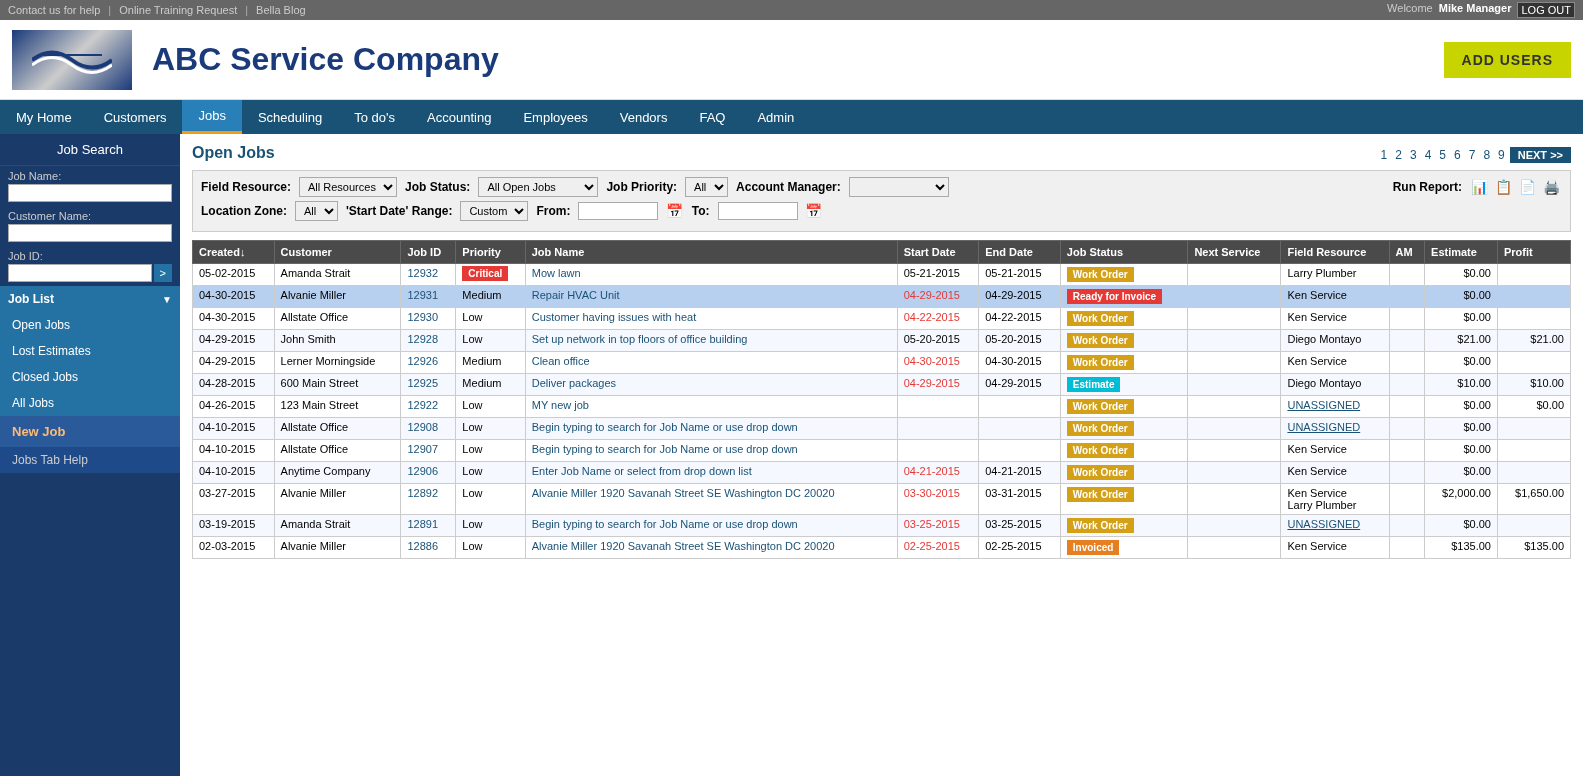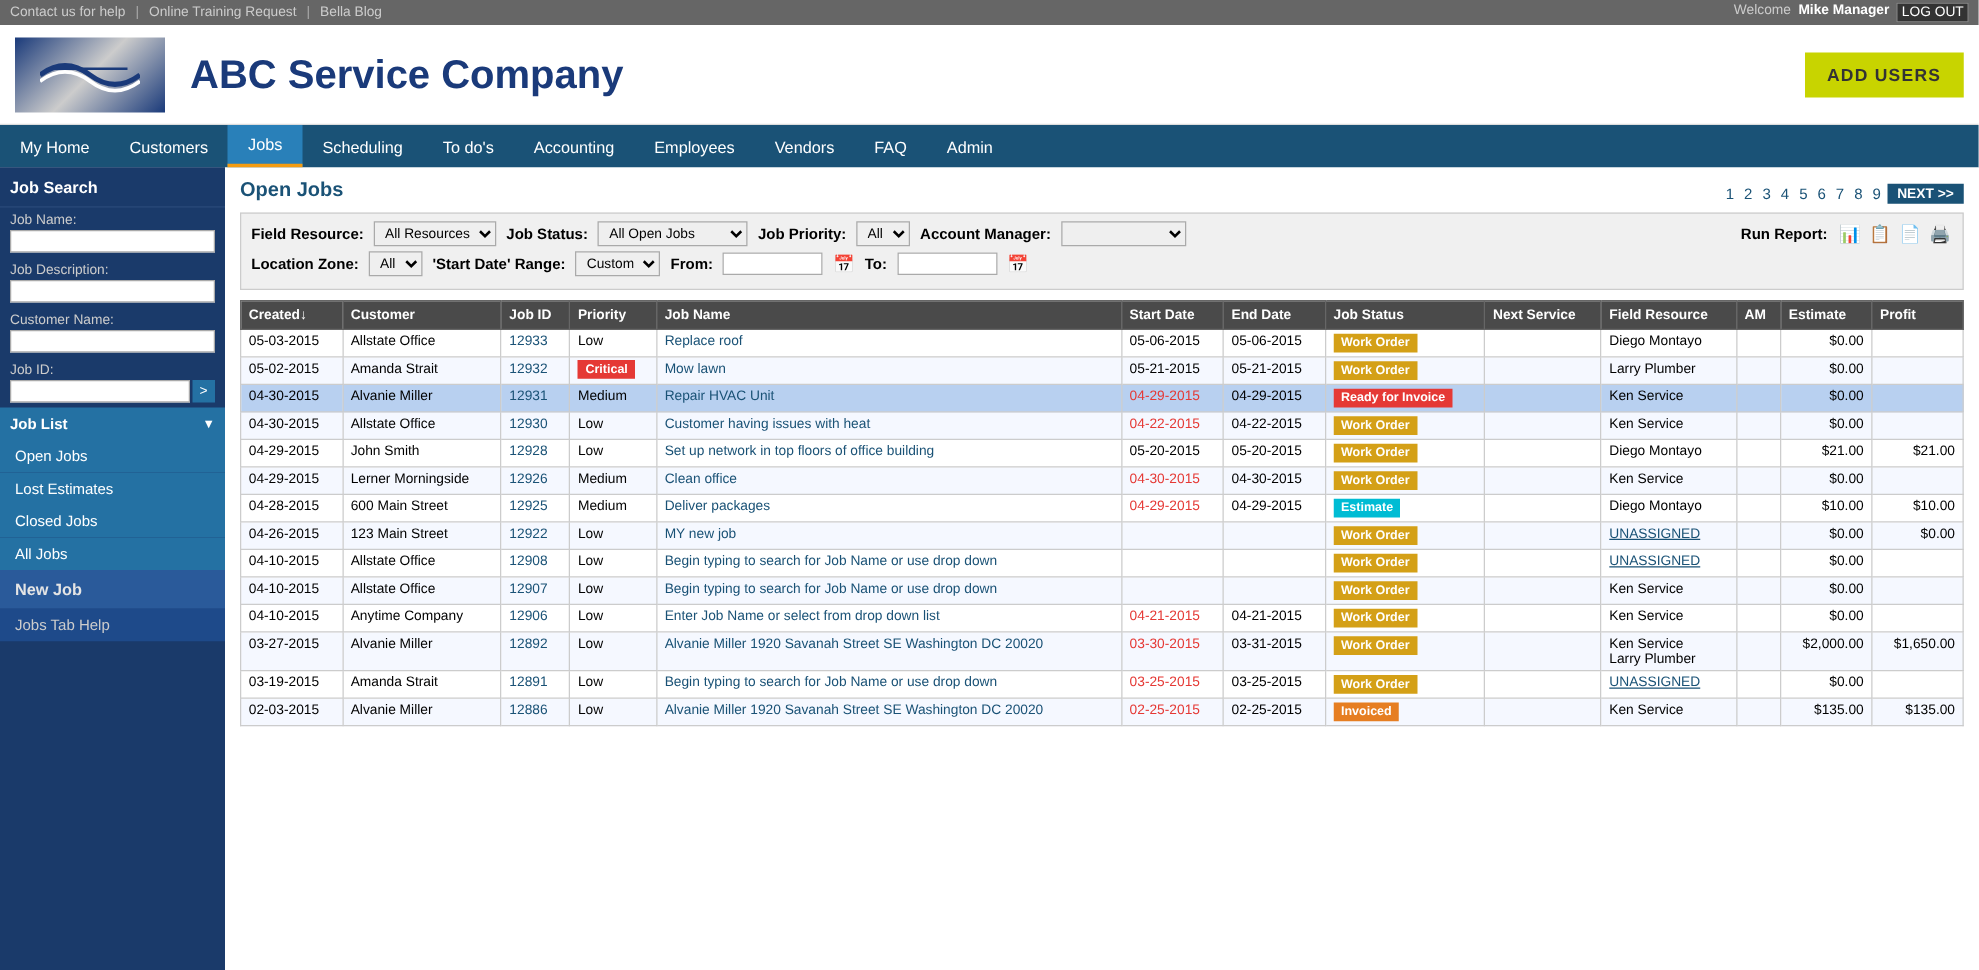--- a/index.html
+++ b/index.html
@@ -24,34 +24,34 @@
     #nav { background: #1a5276; display: flex; align-items: center; }
     #nav a { color: #fff; text-decoration: none; padding: 8px 16px; display: block; font-size: 13px; white-space: nowrap; }
     #nav a.active { background: #2980b9; border-bottom: 3px solid #f39c12; }
 
     
     #content { display: flex; }
 
     
     #sidebar { width: 180px; background: #1a3a6a; color: #fff; padding: 0; flex-shrink: 0; min-height: 650px; }
     #sidebar-title { background: #1a3a6a; color: #fff; text-align: center; padding: 8px; font-weight: bold; font-size: 13px; border-bottom: 1px solid #2a4a7a; }
-    #job-search-title { background: #1a3a6a; color: #fff; text-align: left; padding: 8px; font-weight: bold; font-size: 13px; border-bottom: 1px solid #2a4a7a; }
+    #job-search-title { background: #1a3a6a; color: #fff; text-align: center; padding: 8px; font-weight: normal; font-size: 13px; border-bottom: 1px solid #2a4a7a; }
     .search-field { padding: 4px 8px; }
     .search-field label { display: block; color: #ccc; font-size: 11px; margin-bottom: 2px; }
     .search-field input { width: 100%; padding: 2px 4px; font-size: 11px; border: 1px solid #aaa; }
     .search-field-row { display: flex; gap: 2px; }
     .search-field-row input { flex: 1; }
     .search-field-row button { background: #2471a3; color: #fff; border: none; padding: 2px 6px; cursor: pointer; font-size: 11px; }
 
     .job-list-header { background: #2471a3; color: #fff; padding: 6px 8px; font-weight: bold; font-size: 12px; display: flex; justify-content: space-between; align-items: center; cursor: pointer; }
     .job-list-arrow { font-size: 10px; }
     .sidebar-item { padding: 6px 12px; cursor: pointer; font-size: 12px; }
     .sidebar-item.active { background: #2471a3; }
     .sidebar-item-blue { background: #2471a3; color: #fff; }
-    .sidebar-item-new { background: #2a5a9a; color: #e5e5e5; padding: 8px 12px; font-weight: bold; font-size: 13px; cursor: pointer; }
+    .sidebar-item-new { background: #2a5a9a; color: #fdba74; padding: 8px 12px; font-weight: bold; font-size: 13px; cursor: pointer; }
     .sidebar-item-help { background: #1e4a8a; color: #ccc; padding: 6px 12px; font-size: 12px; cursor: pointer; }
 
     
     #main { flex: 1; padding: 10px 12px; background: #fff; }
     #open-jobs-title { color: #1a5276; font-size: 16px; font-weight: bold; margin-bottom: 8px; display: inline-block; }
 
     
     #pagination-area { display: flex; justify-content: flex-end; align-items: center; margin-bottom: 4px; gap: 2px; }
     .page-num { color: #1a5276; text-decoration: none; font-size: 12px; padding: 1px 3px; }
     #next-btn { background: #1a5276; color: #fff; padding: 2px 8px; font-size: 11px; font-weight: bold; cursor: pointer; border: none; }
@@ -130,24 +130,20 @@
 
 <div id="content">
 
   <div id="sidebar">
     <div id="job-search-title">Job Search</div>
     <div class="search-field">
       <label>Job Name:</label>
       <input type="text" style="">
     </div>
     <div class="search-field">
-      <label>Job Description:</label>
-      <input type="text" style="">
-    </div>
-    <div class="search-field">
       <label>Customer Name:</label>
       <input type="text" style="">
     </div>
     <div class="search-field">
       <label>Job ID:</label>
       <div class="search-field-row">
         <input type="text" style="">
         <button>&gt;</button>
       </div>
     </div>
@@ -240,35 +236,20 @@
             <th>Job Status</th>
             <th>Next Service</th>
             <th>Field Resource</th>
             <th>AM</th>
             <th>Estimate</th>
             <th>Profit</th>
           </tr>
       </thead>
       <tbody id="table-body">
           <tr>
-            <td>05-03-2015</td>
-            <td>Allstate Office</td>
-            <td><a href="#" class="job-id-link">12933</a></td>
-            <td>Low</td>
-            <td><a href="#" class="job-link">Replace roof</a></td>
-            <td>05-06-2015</td>
-            <td>05-06-2015</td>
-            <td><span class="status-badge status-work-order">Work Order</span></td>
-            <td></td>
-            <td>Diego Montayo</td>
-            <td></td>
-            <td class="amount">$0.00</td>
-            <td class="amount"></td>
-          </tr>
-          <tr>
             <td>05-02-2015</td>
             <td>Amanda Strait</td>
             <td><a href="#" class="job-id-link">12932</a></td>
             <td><span class="priority-critical">Critical</span></td>
             <td><a href="#" class="job-link">Mow lawn</a></td>
             <td>05-21-2015</td>
             <td>05-21-2015</td>
             <td><span class="status-badge status-work-order">Work Order</span></td>
             <td></td>
             <td>Larry Plumber</td>

